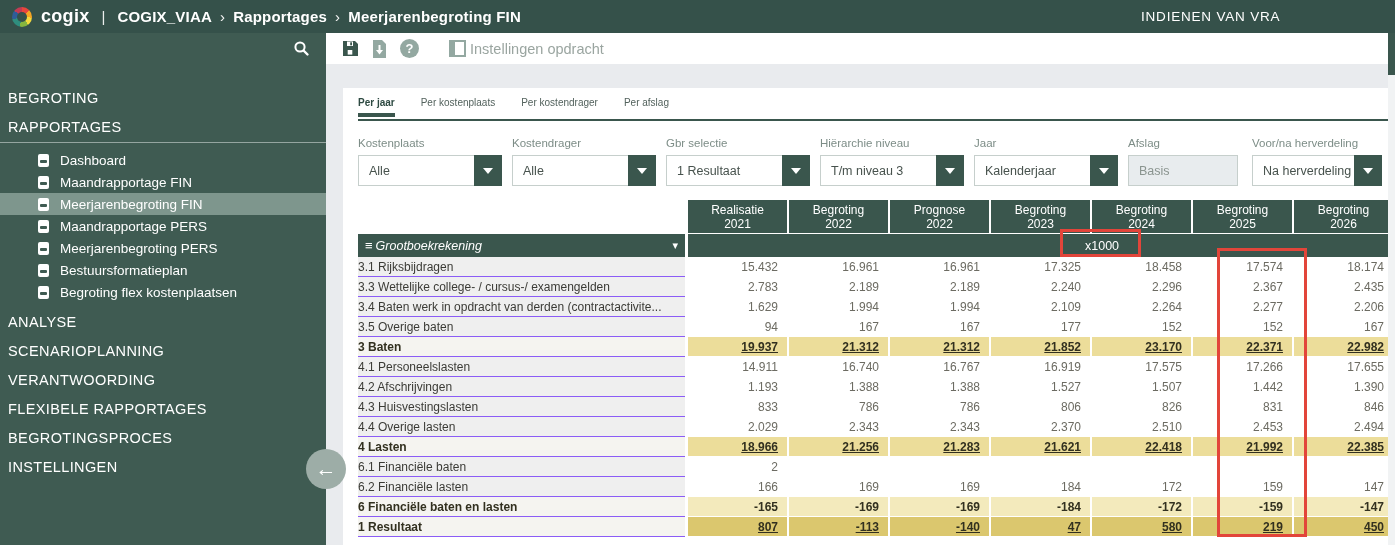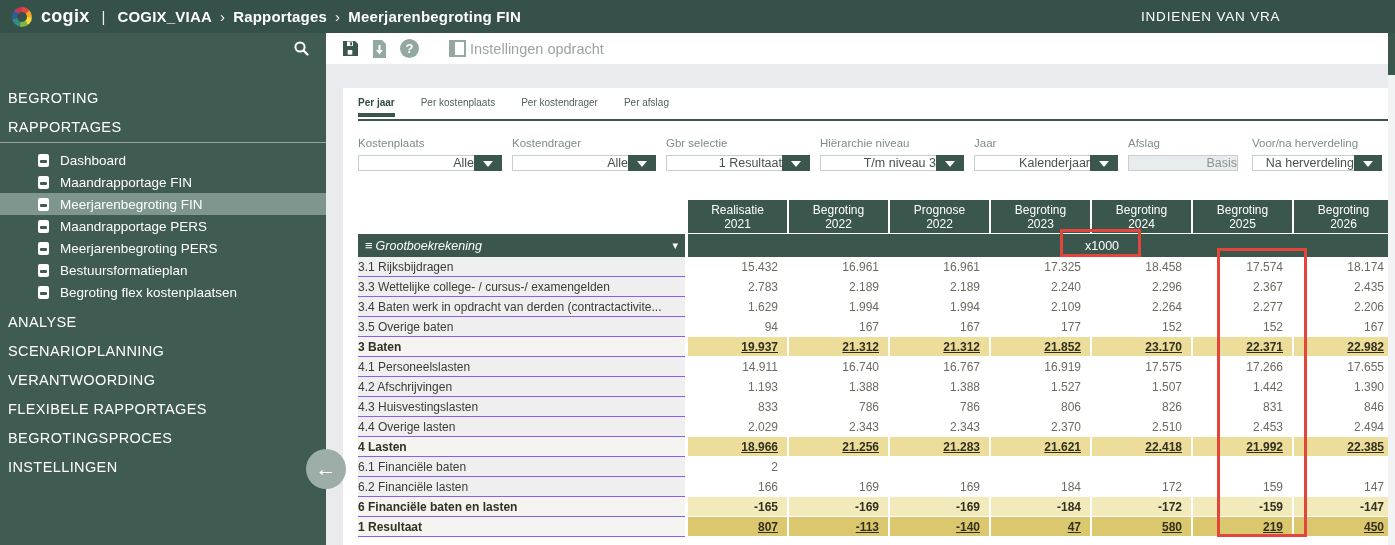--- a/index.html
+++ b/index.html
@@ -57,21 +57,21 @@
 
   
   .tabs{position:absolute;left:358px;top:97px;display:flex;gap:26px;font-size:10px;color:#53625d;}
   .tab{padding-bottom:5px;cursor:pointer;white-space:nowrap;}
   .tab.active{color:#2e4a42;font-weight:700;border-bottom:4px solid #3a564d;}
   .tabline{position:absolute;left:358px;top:119px;width:1037px;height:2px;background:#3a564d;}
 
   
   .filter{position:absolute;top:137px;}
   .flabel{font-size:11.5px;color:#7d8d87;margin-bottom:6px;white-space:nowrap;}
-  .fbox{height:16px;border:1px solid #c6cfcc;background:#fff;display:flex;align-items:center;box-sizing:border-box;text-align:right;}
+  .fbox{height:31px;border:1px solid #c6cfcc;background:#fff;display:flex;align-items:center;box-sizing:border-box;}
   .fbox.disabled{background:#e8ecee;}
   .fval{font-size:12.5px;color:#47524d;padding-left:10px;flex:1;white-space:nowrap;overflow:hidden;}
   .fbox.disabled .fval{color:#8a948f;}
   .fbtn{width:28px;align-self:stretch;margin:-1px -1px -1px 0;background:#3a564d;
         display:flex;align-items:center;justify-content:center;cursor:pointer;}
   .fbtn::after{content:"";border:5px solid transparent;border-top:6px solid #fff;margin-top:6px;}
 
   
   .table{position:absolute;left:358px;top:200px;width:1037px;}
   .hrow{display:flex;height:33px;}

